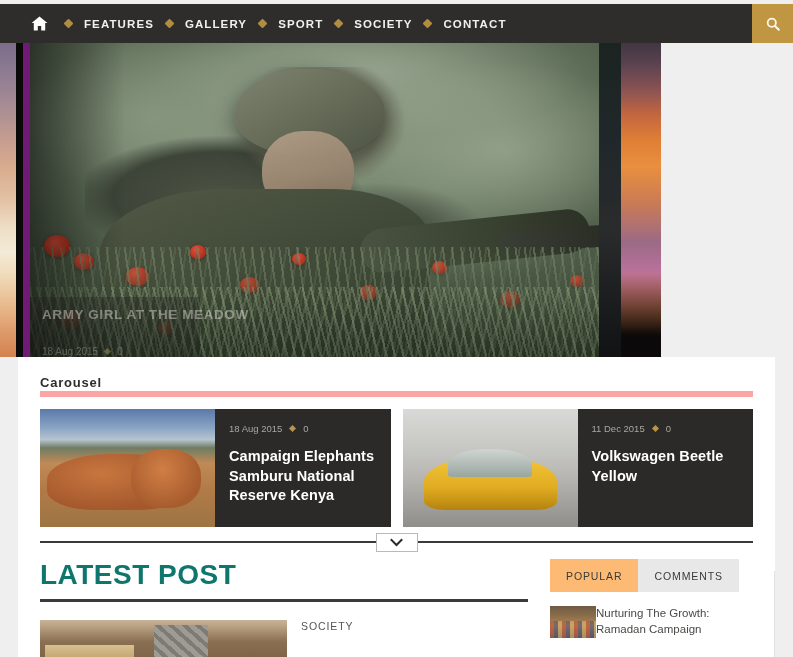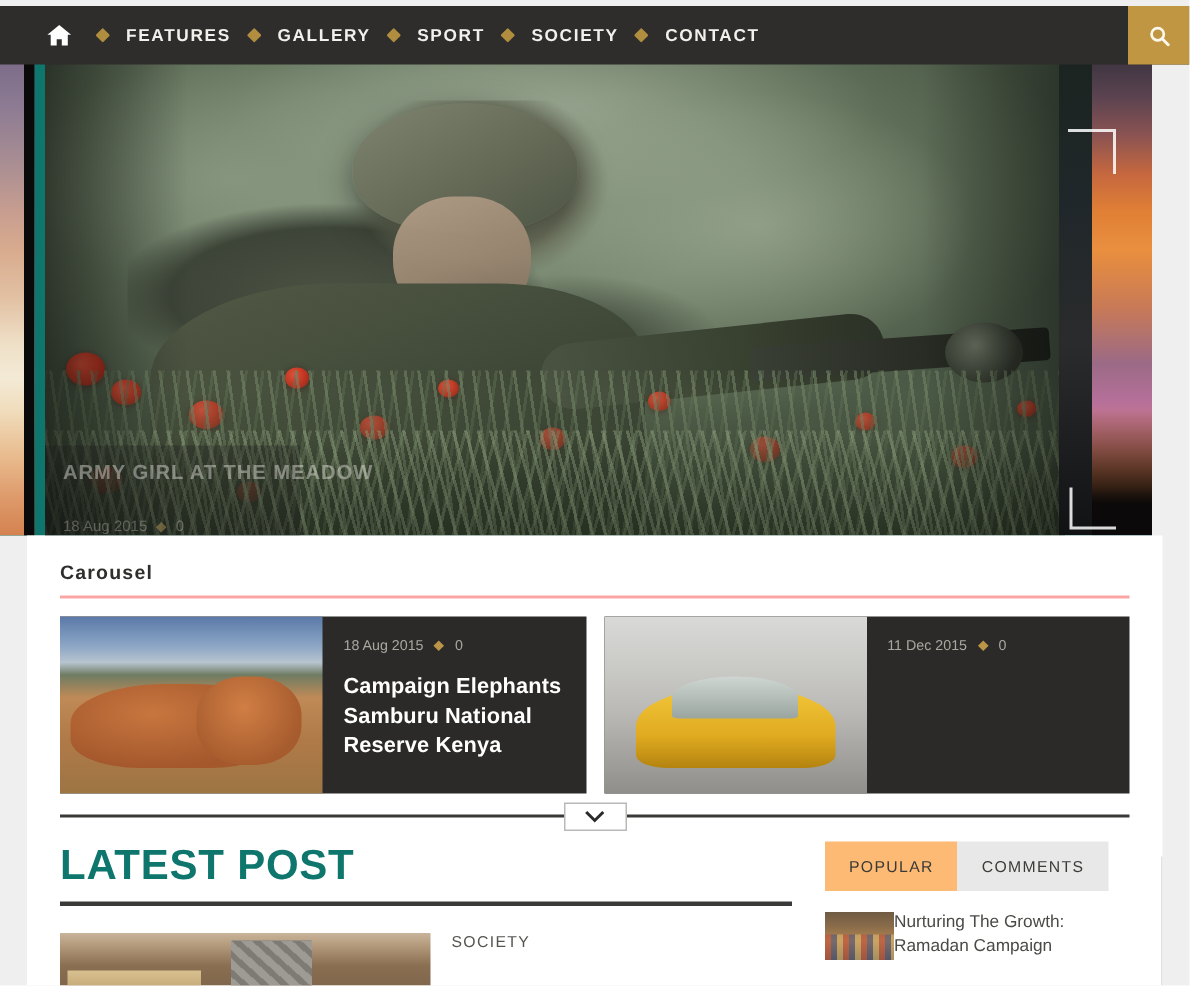--- a/index.html
+++ b/index.html
@@ -54,22 +54,22 @@
     width: 41px; height: 39px;
     background: #c09642;
     display: flex; align-items: center; justify-content: center;
     cursor: pointer;
   }
   .search-btn svg { display: block; }
 
   
   .hero {
     position: absolute; top: 39px; left: 0;
-    width: 768px; height: 318px;
-    background: #0f766e;
+    width: 661px; height: 318px;
+    background: #701a75;
     overflow: hidden;
   }
   
   .hero-peek-left {
     position: absolute; left: 0; top: 0; width: 23px; height: 318px;
     background:
       linear-gradient(to bottom,
         #7b6b88 0%, #8d7b93 10%, #a98e93 22%, #c79d90 32%,
         #d8ab8e 40%, #e2c0a2 50%, #efe0c8 60%, #f3ead6 67%,
         #f0dcbb 74%, #e8b98b 84%, #de9a6b 92%, #d4824f 100%);
@@ -235,22 +235,21 @@
   
   .content {
     position:absolute; top:357px; left:18px;
     width:757px; height:300px;
     background:#ffffff;
   }
 
   
   .sec-head {
     margin: 16px 22px 0 22px;
-    border-bottom: 2px solid #fca5a5;
-    padding-bottom: 6px;
+    border-bottom: 6px solid #fca5a5;
   }
   .sec-head .sh-text {
     font-size: 13px;
     font-weight: bold;
     color: #2e2e2c;
     letter-spacing: .8px;
   }
   .car-row {
     display:flex; gap: 12px;
     margin: 12px 22px 0 22px;
@@ -514,20 +513,21 @@
       </div>
 
       <div class="car-card">
         <div class="car-thumb thumb-beetle"></div>
         <div class="car-body">
           <div class="car-meta">
             <span>11 Dec 2015</span>
             <span class="d"></span>
             <span>0</span>
           </div>
+          <div class="car-title">Volkswagen Beetle Yellow</div>
         </div>
       </div>
     </div>
 
     <div class="divider-wrap">
       <div class="chevron-box">
         <span>
           <svg width="13" height="9" viewBox="0 0 13 9" aria-hidden="true">
             <path d="M1.5 2 L6.5 7 L11.5 2" fill="none" stroke="#2b2b29" stroke-width="2" stroke-linecap="square"></path>
           </svg>

